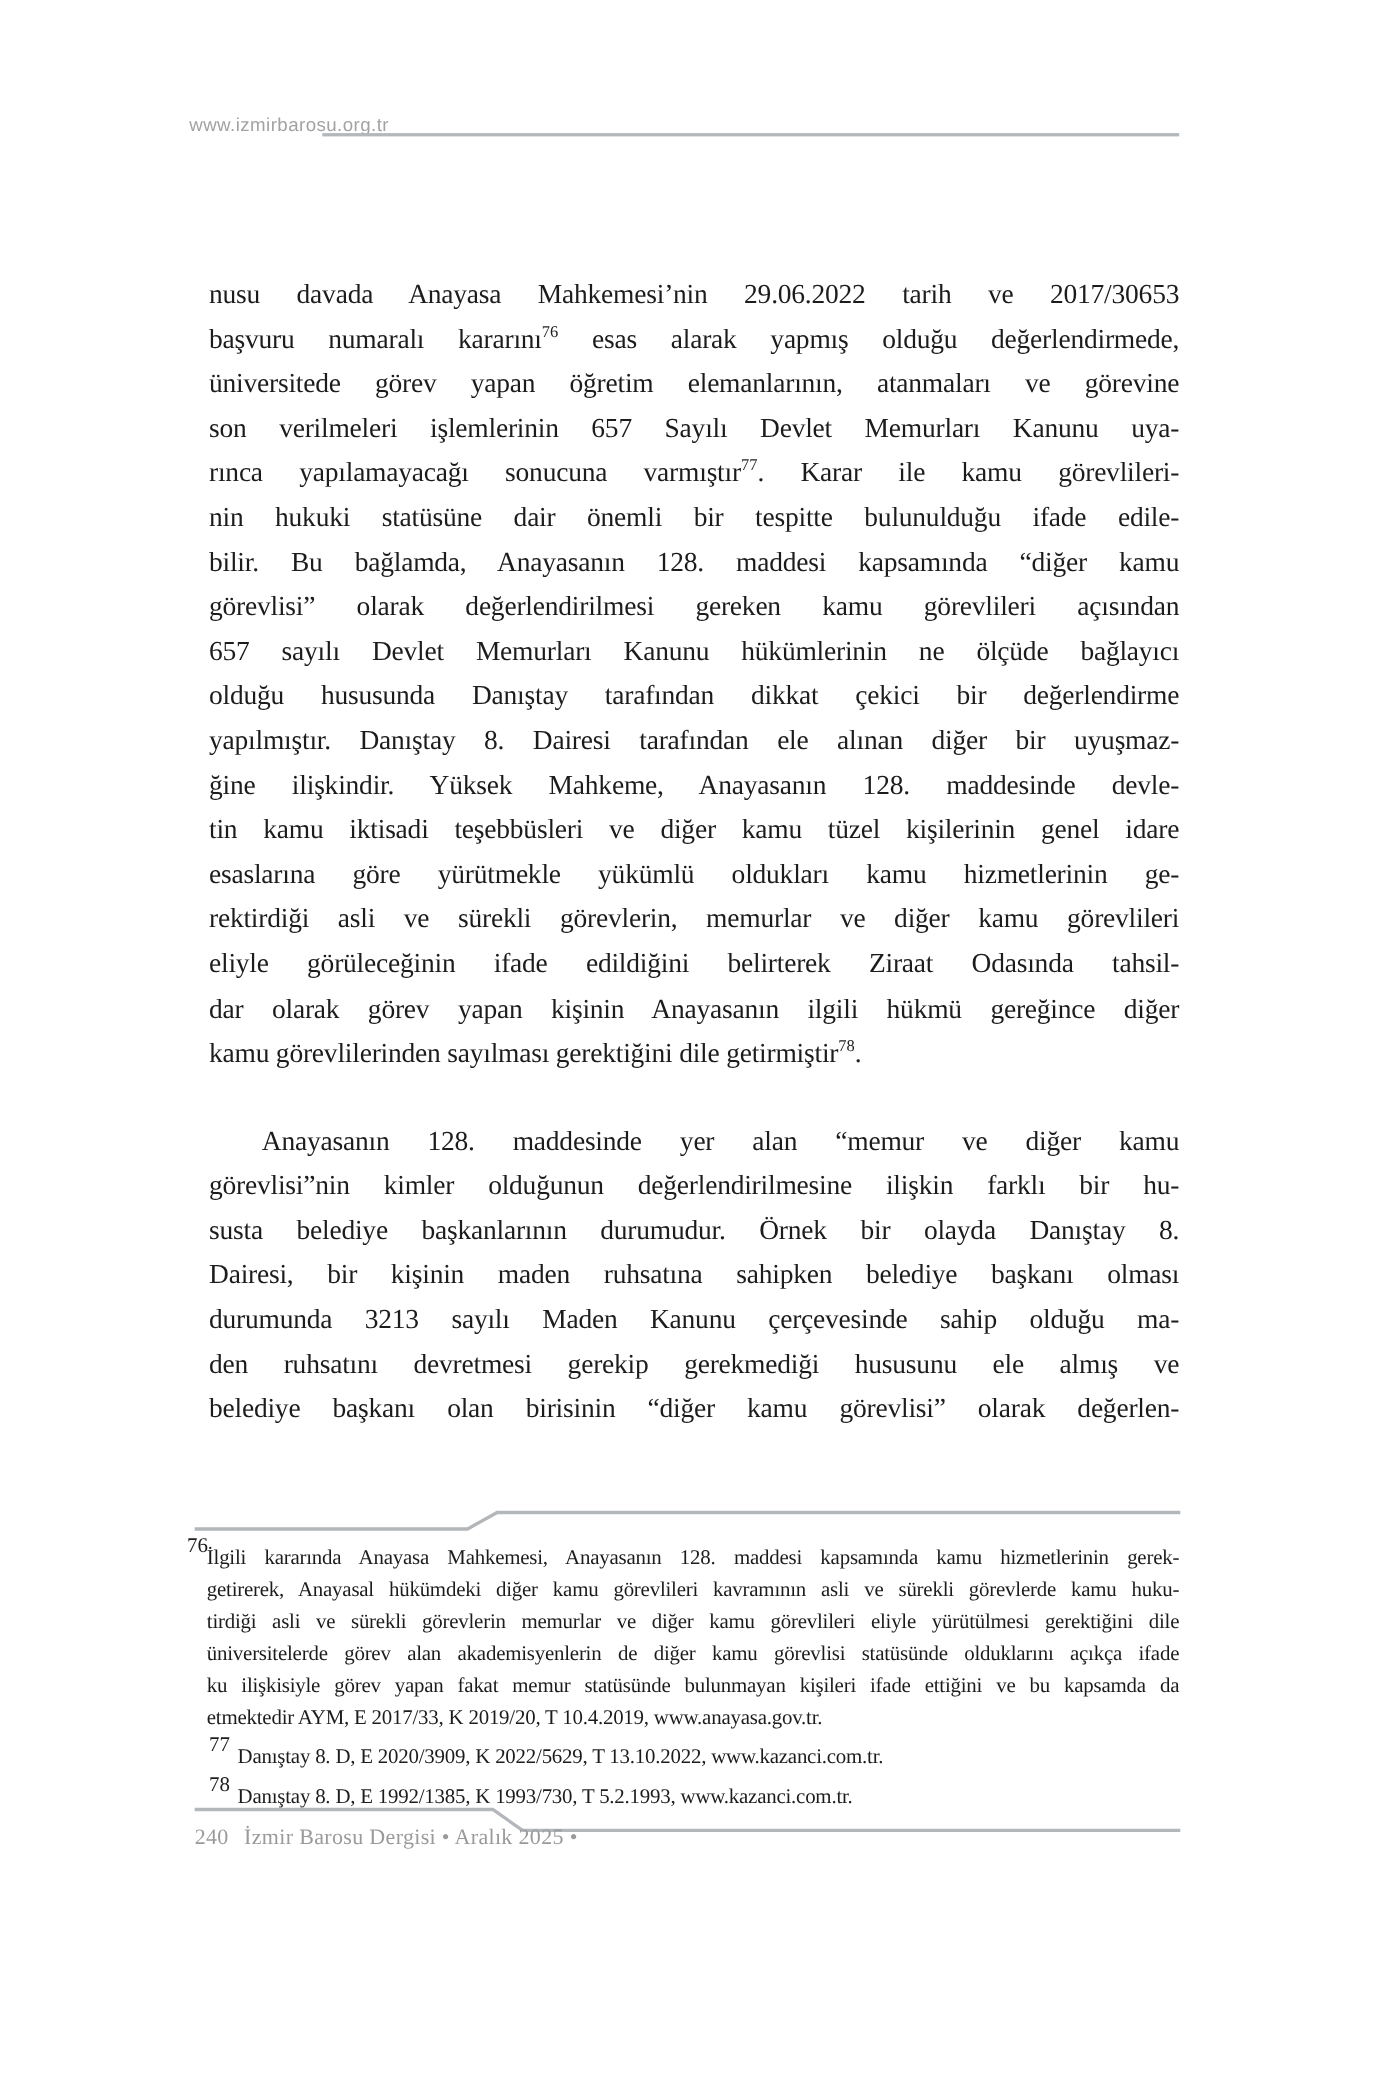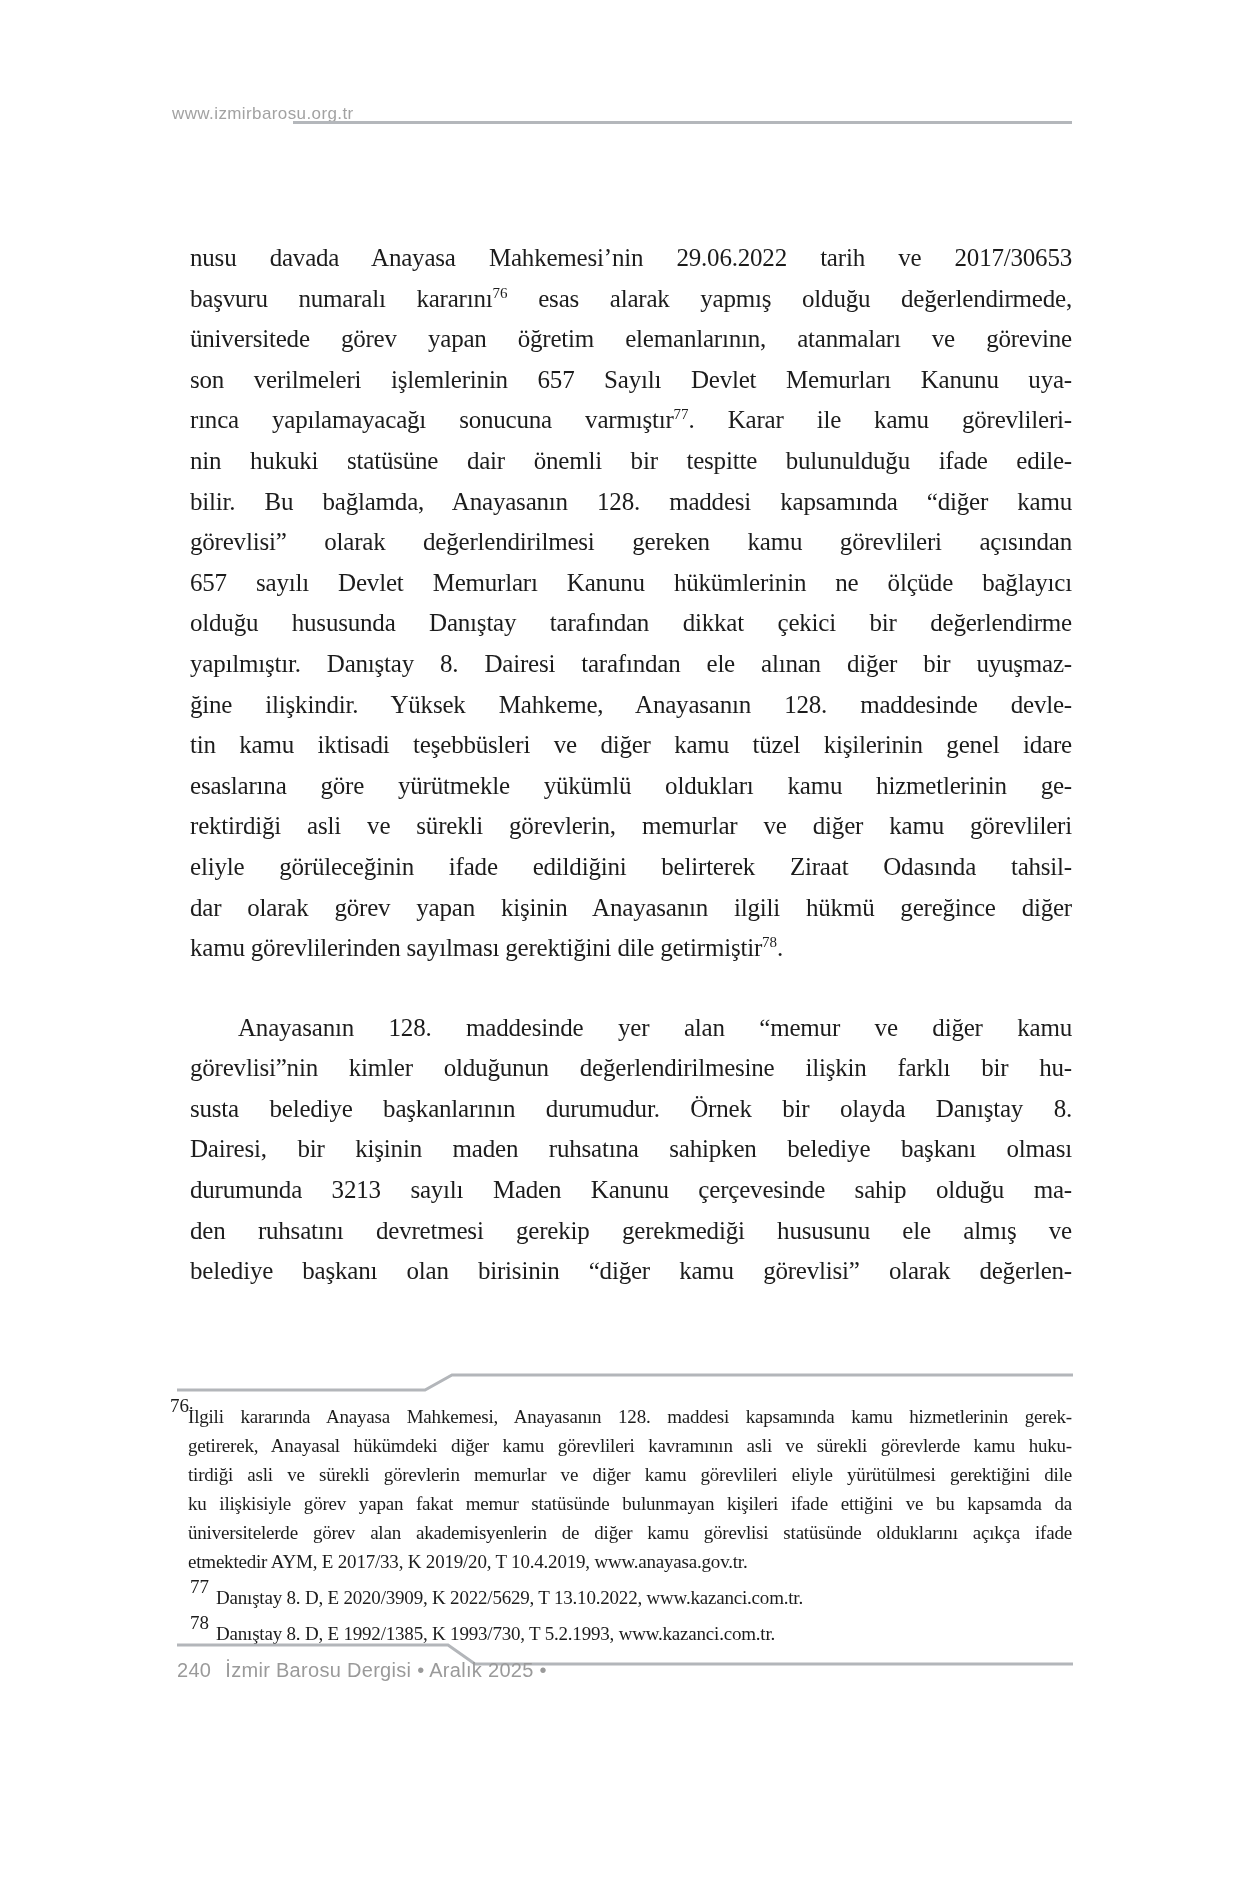--- a/index.html
+++ b/index.html
@@ -16,21 +16,21 @@
     position:absolute;left:172px;top:104px;
     font-family:"Liberation Sans","DejaVu Sans",sans-serif;
     font-size:17px;line-height:20px;color:#a2a2a2;letter-spacing:.4px;
   }
   .header-rule{
     position:absolute;left:293px;top:121px;width:779px;height:3px;
     background:#b4b7bb;
   }
   
   .body-text{
-    position:absolute;left:190px;top:238px;width:882px;
+    position:absolute;left:190px;top:248px;width:882px;
     font-size:25px;letter-spacing:-0.2px;
   }
   .paragraph{margin:0;}
   .paragraph + .paragraph{margin-top:39px;}
   .line{
     height:40.6px;line-height:40.6px;
     text-align:justify;text-align-last:justify;
     white-space:normal;overflow:visible;
   }
   .line.indent{text-indent:48px;}
@@ -51,21 +51,21 @@
   .footnote .fn-line{
     height:29px;line-height:29px;
     text-align:justify;text-align-last:justify;
   }
   .footnote .fn-line.nojust{text-align-last:left;}
   .footnote.single .fn-num{left:20px;}
   .footnote.single .fn-line{padding-left:28px;}
   
   .footer-text{
     position:absolute;left:177px;top:1658px;
-    font-family:Liberation Sans, sans-serif;
+    font-family:Liberation Serif, serif;
     font-size:20px;line-height:24px;color:#9a9a9a;letter-spacing:.3px;
   }
   .footer-text .page-num{margin-right:14px;}
 </style>
 </head>
 <body>
 
 <div class="page">
 
   <div class="header-url">www.izmirbarosu.org.tr</div>
@@ -106,22 +106,22 @@
   <svg class="rule-svg" style="left:175px;top:1372px;" width="900" height="22" viewBox="0 0 900 22">
     <polyline points="2,18 250,18 277,3 898,3"></polyline>
   </svg>
 
   <div class="footnotes" id="footnotes">
       <div class="footnote">
         <span class="fn-num">76</span>
         <div class="fn-line">İlgili kararında Anayasa Mahkemesi, Anayasanın 128. maddesi kapsamında kamu hizmetlerinin gerek-</div>
         <div class="fn-line">getirerek, Anayasal hükümdeki diğer kamu görevlileri kavramının asli ve sürekli görevlerde kamu huku-</div>
         <div class="fn-line">tirdiği asli ve sürekli görevlerin memurlar ve diğer kamu görevlileri eliyle yürütülmesi gerektiğini dile</div>
+        <div class="fn-line">üniversitelerde görev alan akademisyenlerin de diğer kamu görevlisi statüsünde olduklarını açıkça ifade</div>
         <div class="fn-line">ku ilişkisiyle görev yapan fakat memur statüsünde bulunmayan kişileri ifade ettiğini ve bu kapsamda da</div>
-        <div class="fn-line">üniversitelerde görev alan akademisyenlerin de diğer kamu görevlisi statüsünde olduklarını açıkça ifade</div>
         <div class="fn-line nojust">etmektedir AYM, E 2017/33, K 2019/20, T 10.4.2019, www.anayasa.gov.tr.</div>
       </div>
       <div class="footnote single">
         <span class="fn-num">77</span>
         <div class="fn-line nojust">Danıştay 8. D, E 2020/3909, K 2022/5629, T 13.10.2022, www.kazanci.com.tr.</div>
       </div>
       <div class="footnote single">
         <span class="fn-num">78</span>
         <div class="fn-line nojust">Danıştay 8. D, E 1992/1385, K 1993/730, T 5.2.1993, www.kazanci.com.tr.</div>
       </div>

